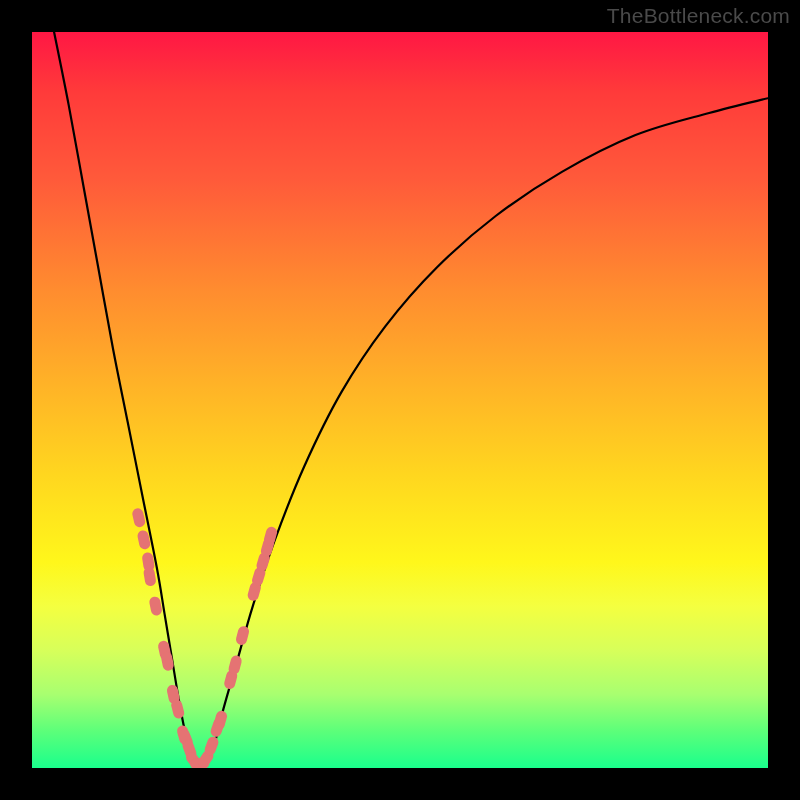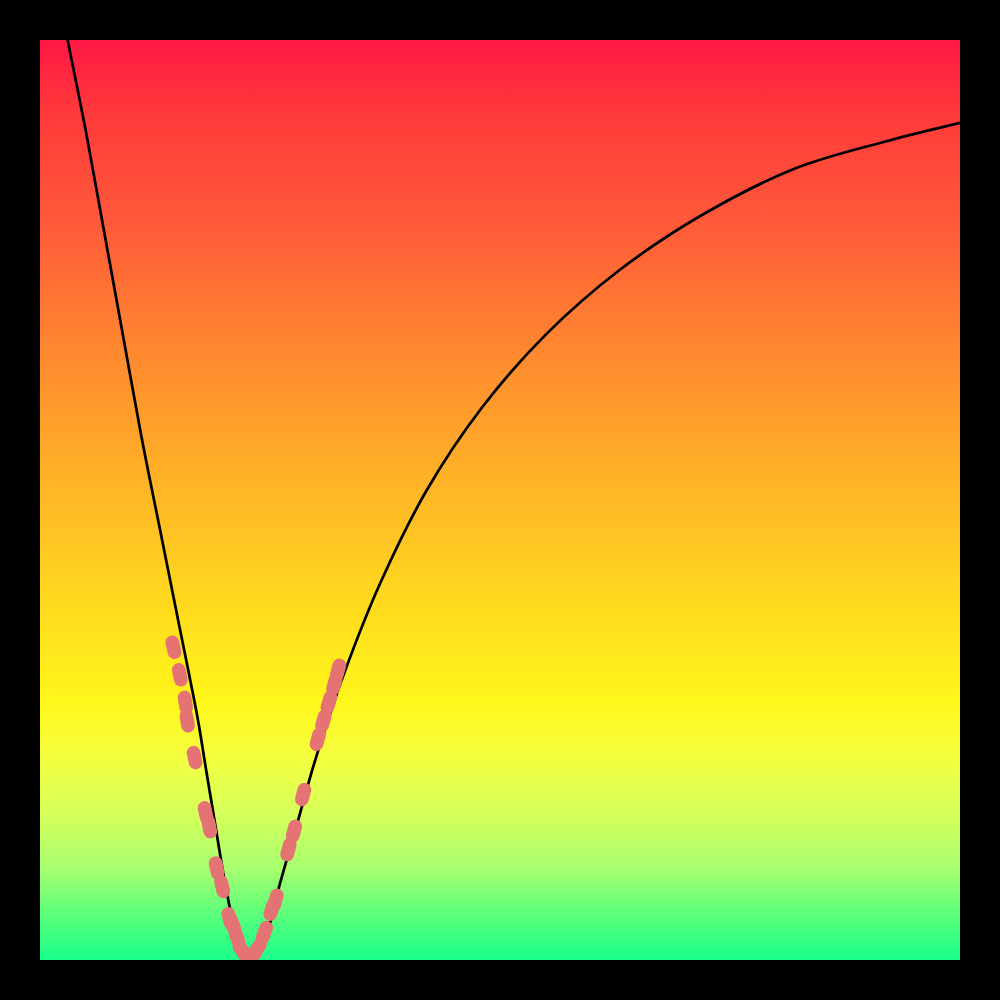--- a/index.html
+++ b/index.html
@@ -91,13 +91,14 @@
           <rect x="-9.5" y="-5.5" width="19" height="11" rx="5.5" fill="#e57373" transform="translate(203.14 632.96) rotate(-75.1)"></rect>
           <rect x="-9.5" y="-5.5" width="19" height="11" rx="5.5" fill="#e57373" transform="translate(210.50 603.52) rotate(-75.4)"></rect>
           <rect x="-9.5" y="-5.5" width="19" height="11" rx="5.5" fill="#e57373" transform="translate(222.27 559.36) rotate(-74.6)"></rect>
           <rect x="-9.5" y="-5.5" width="19" height="11" rx="5.5" fill="#e57373" transform="translate(226.69 544.64) rotate(-73.3)"></rect>
           <rect x="-9.5" y="-5.5" width="19" height="11" rx="5.5" fill="#e57373" transform="translate(231.10 529.92) rotate(-73.3)"></rect>
           <rect x="-9.5" y="-5.5" width="19" height="11" rx="5.5" fill="#e57373" transform="translate(235.52 515.20) rotate(-74.1)"></rect>
           <rect x="-9.5" y="-5.5" width="19" height="11" rx="5.5" fill="#e57373" transform="translate(238.46 504.16) rotate(-75.1)"></rect>
         </g>
     </svg>
   </div>
+  <div class="watermark">TheBottleneck.com</div>
 </div>
 
 </body></html>

